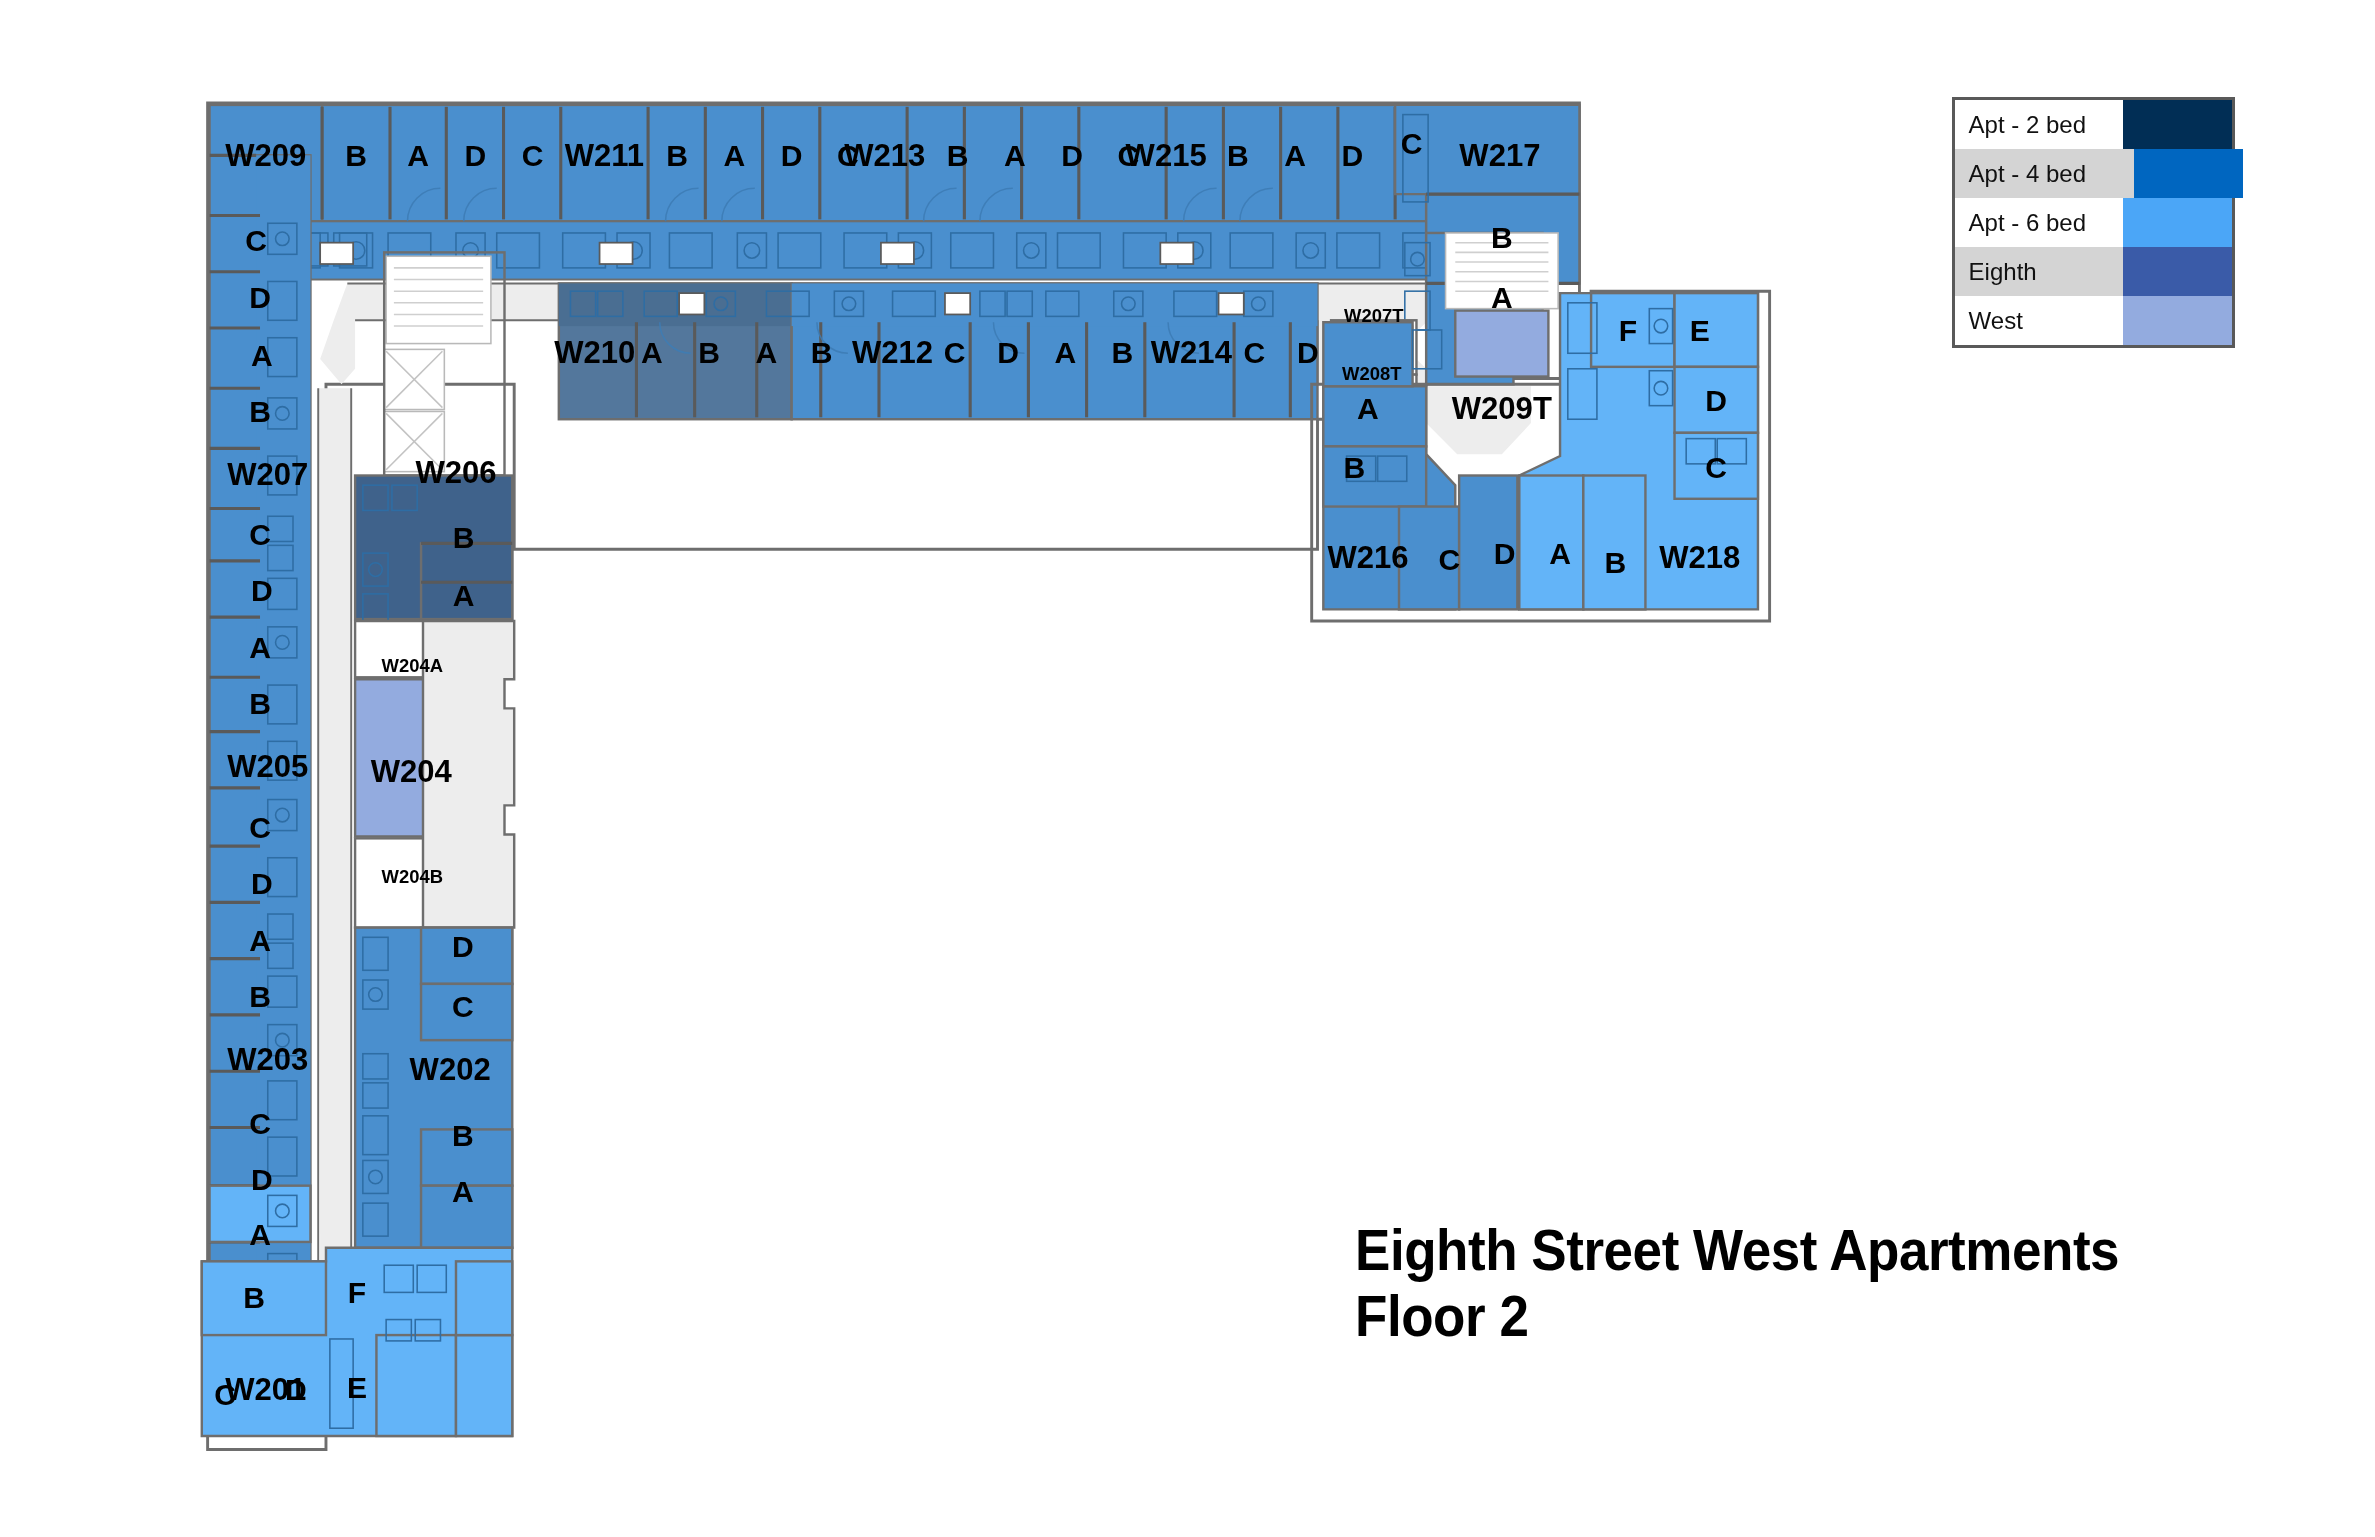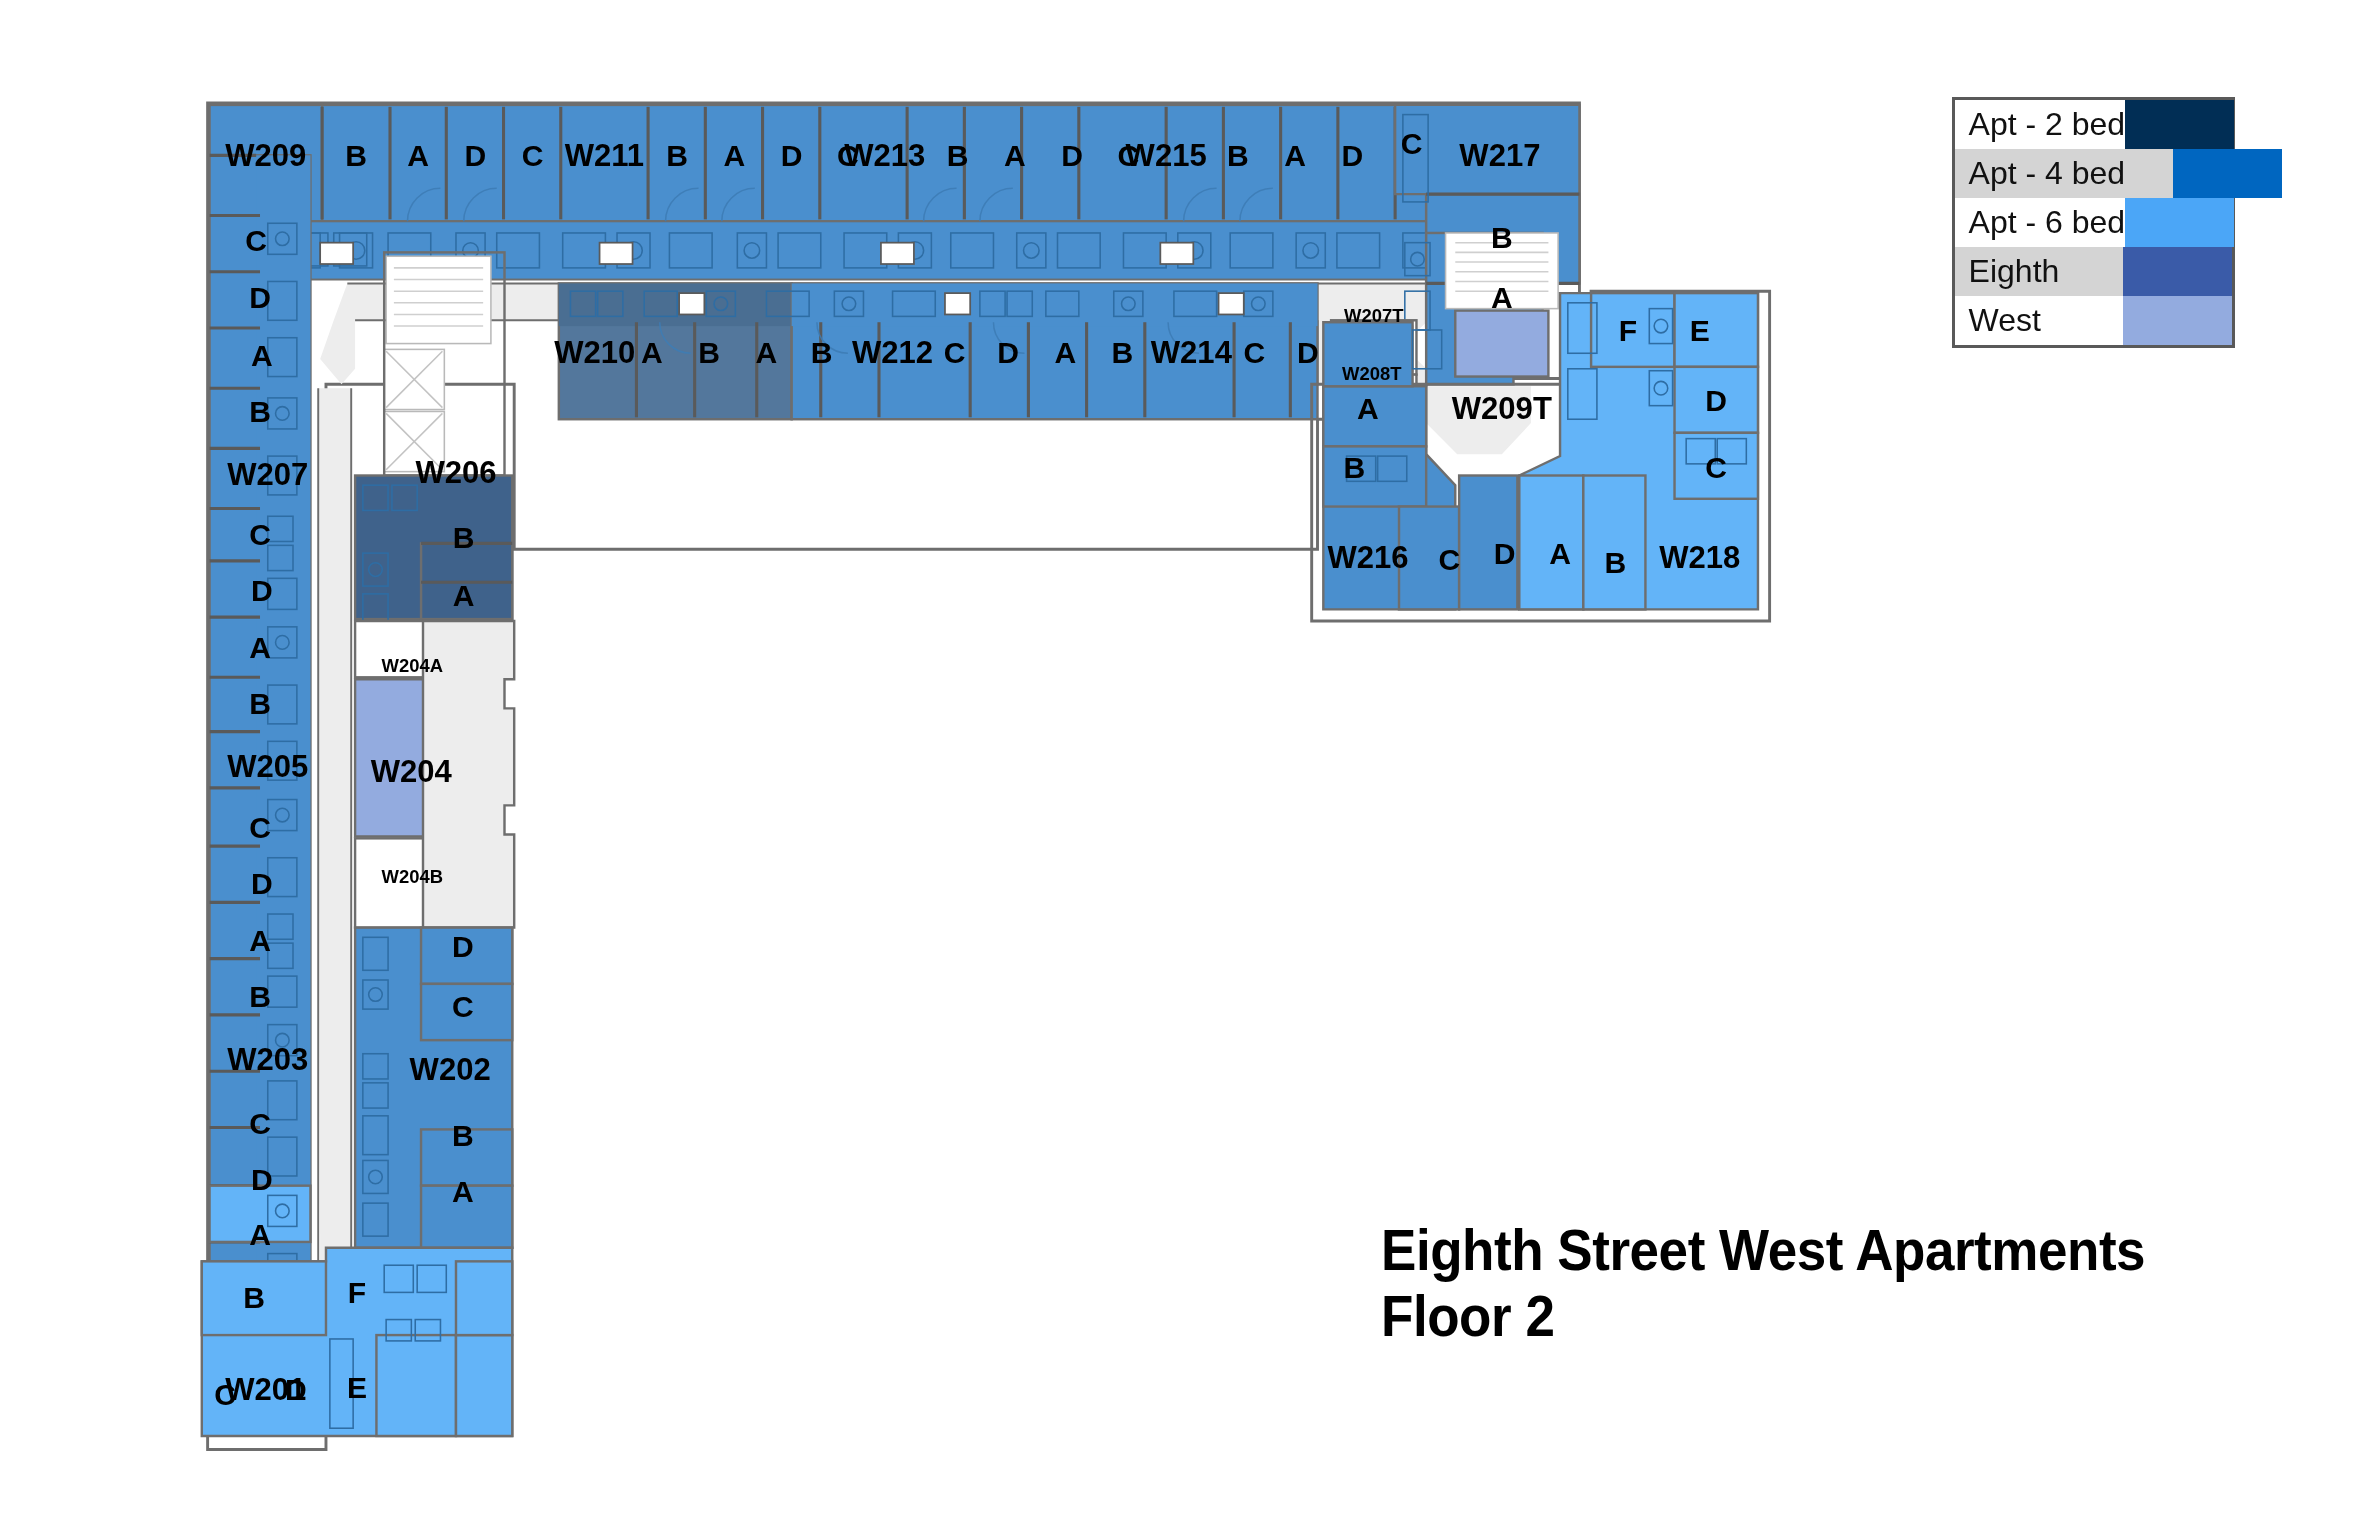--- a/index.html
+++ b/index.html
@@ -12,29 +12,29 @@
 
   
   #legend{
     position:absolute;left:1952px;top:97px;width:283px;
     border:3.9px solid #595959;background:#ffffff;box-sizing:border-box;
   }
   .legend-row{display:flex;height:49px;align-items:stretch;}
   .legend-row.alt{background:#d4d4d4;gap:48px;}
   .legend-label{
     flex:1 1 auto;display:flex;align-items:center;padding-left:13.6px;
-    font-size:32px;color:#111;letter-spacing:0px;white-space:nowrap;
+    font-size:24px;color:#111;letter-spacing:0px;white-space:nowrap;
   }
   .legend-swatch{width:109px;flex:0 0 109px;}
 
   
   #title-block{
     position:absolute;left:1355px;top:1217px;width:970px;
     font-family:"Liberation Sans Narrow","Liberation Sans",sans-serif;
-    font-weight:bold;color:#000;line-height:1.16;margin-left:26px;
+    font-weight:bold;color:#000;line-height:1.16;
   }
   #title-block .t-line{font-size:57px;letter-spacing:-0.5px;
     transform:scaleX(0.93);transform-origin:left center;}
 </style>
 </head>
 <body>
 
 <svg id="plan-svg" viewBox="0 0 2448 1584">
   <defs>
     <style>

